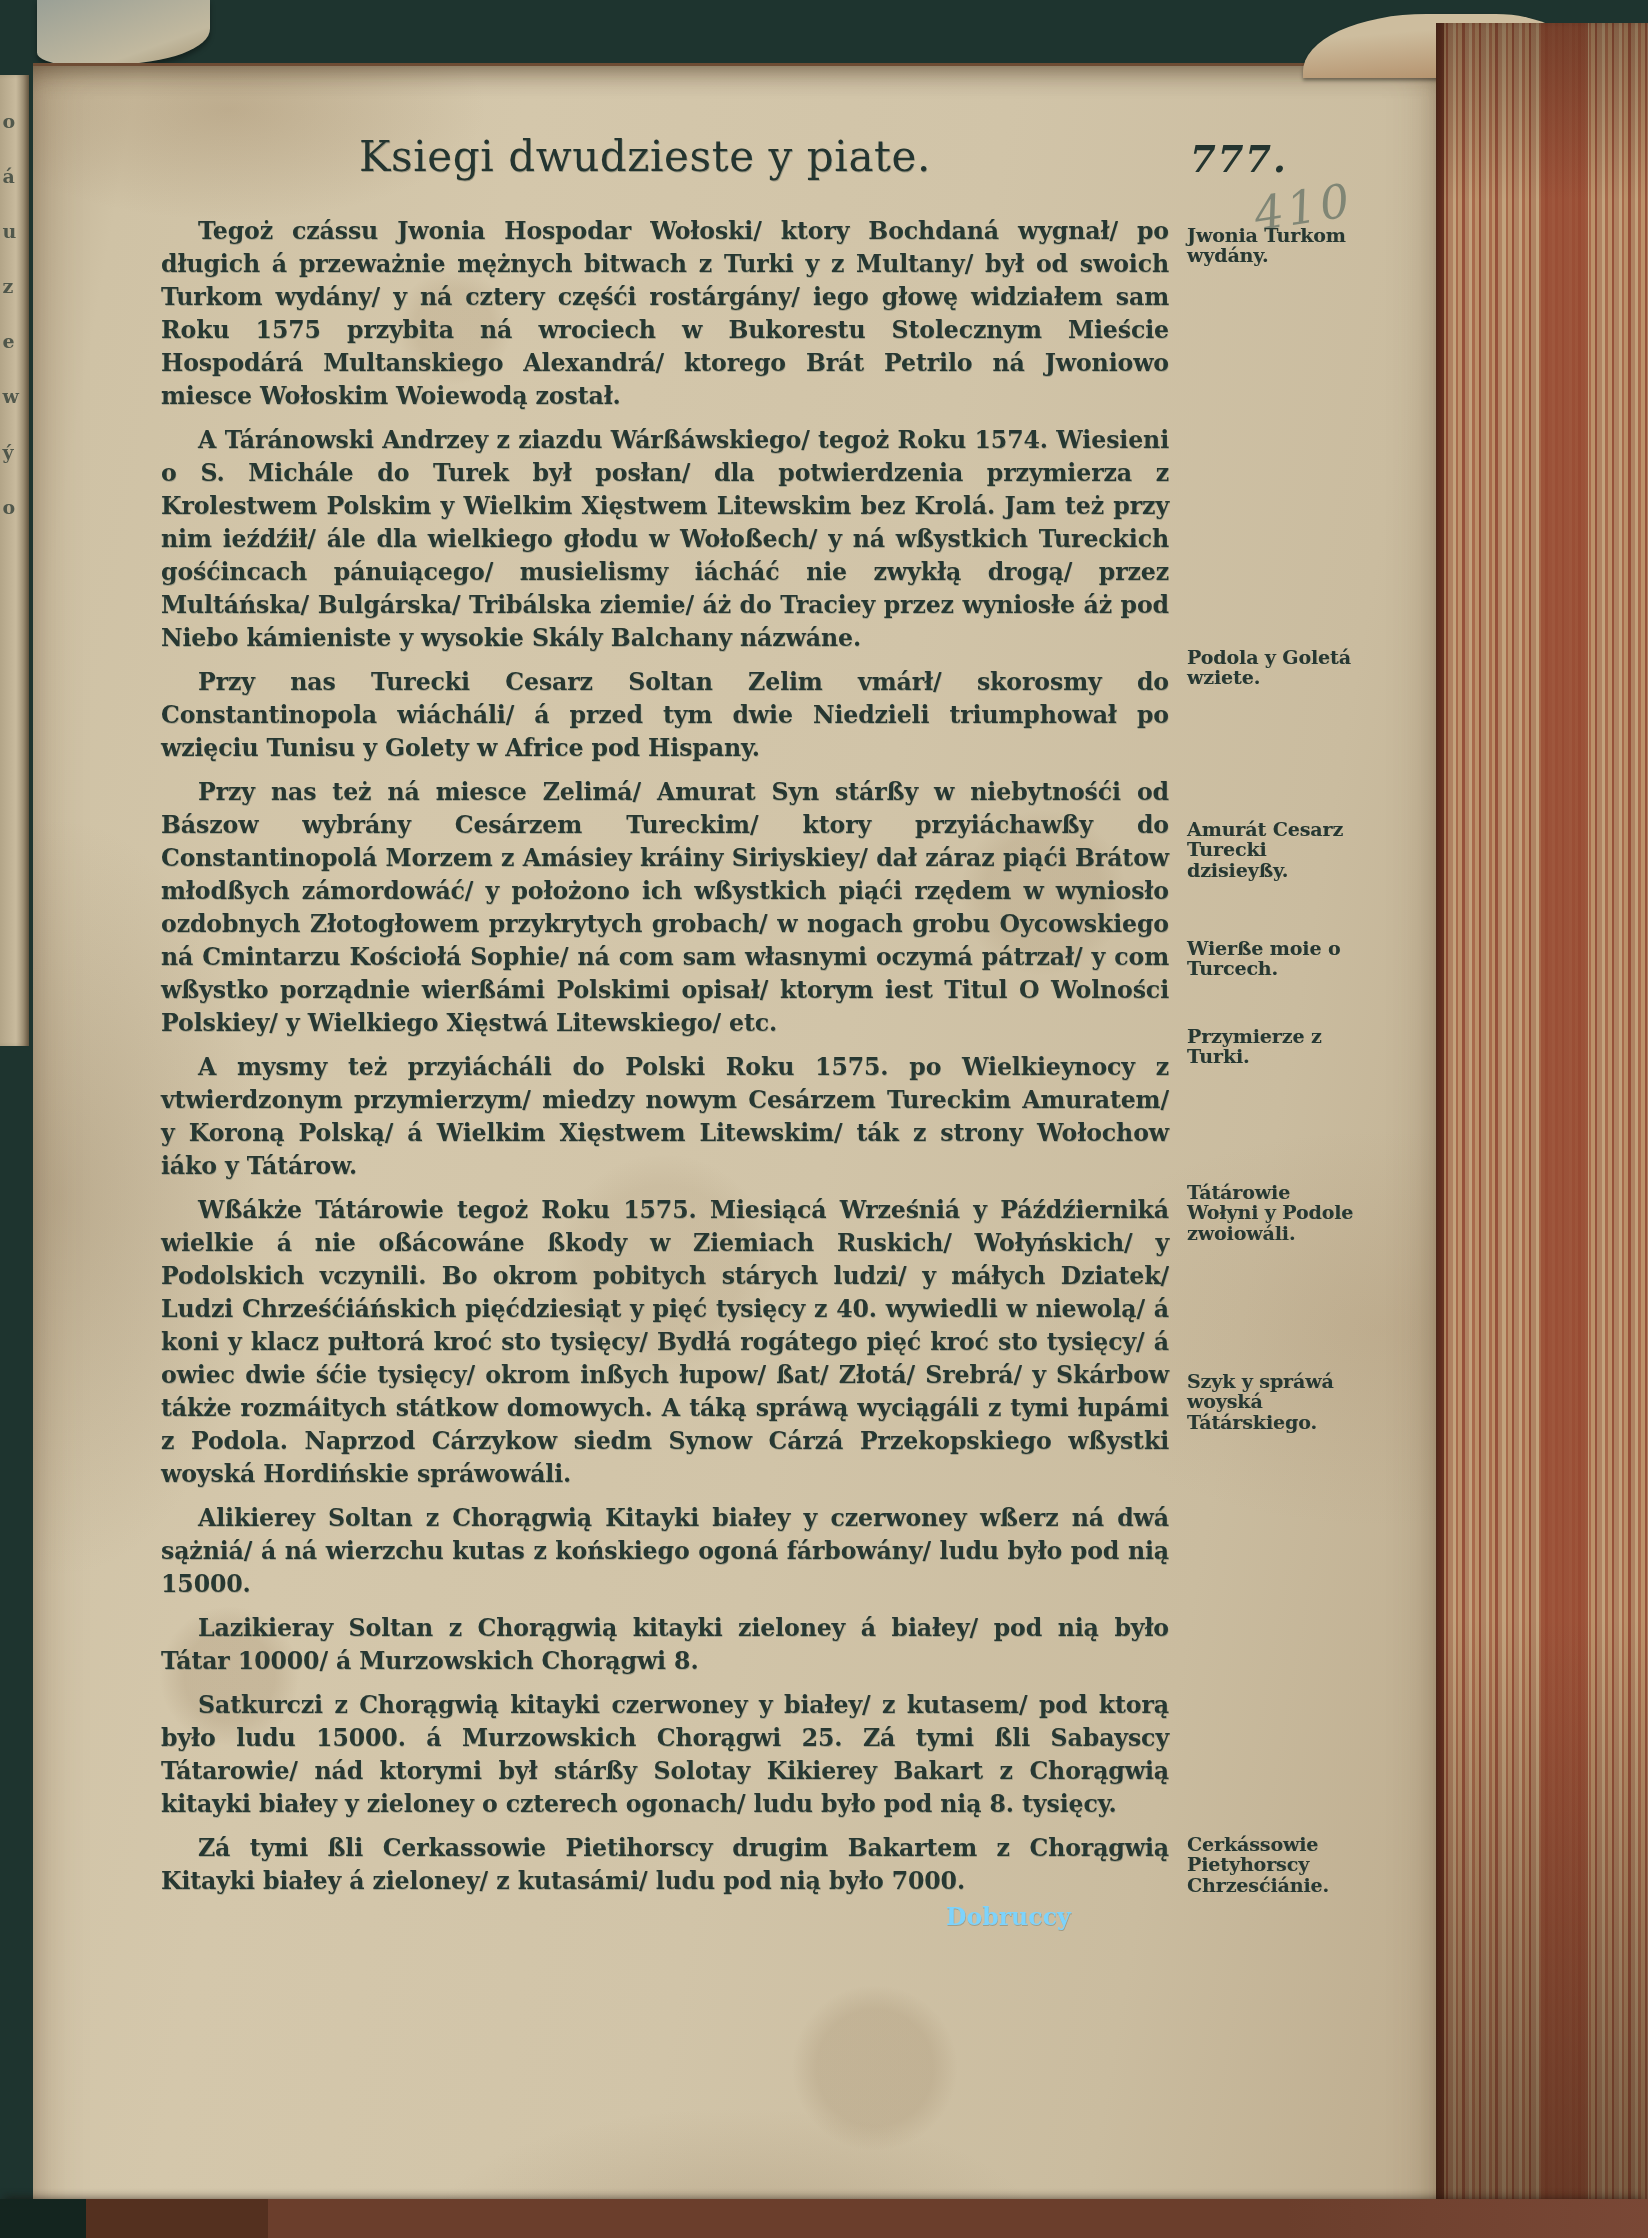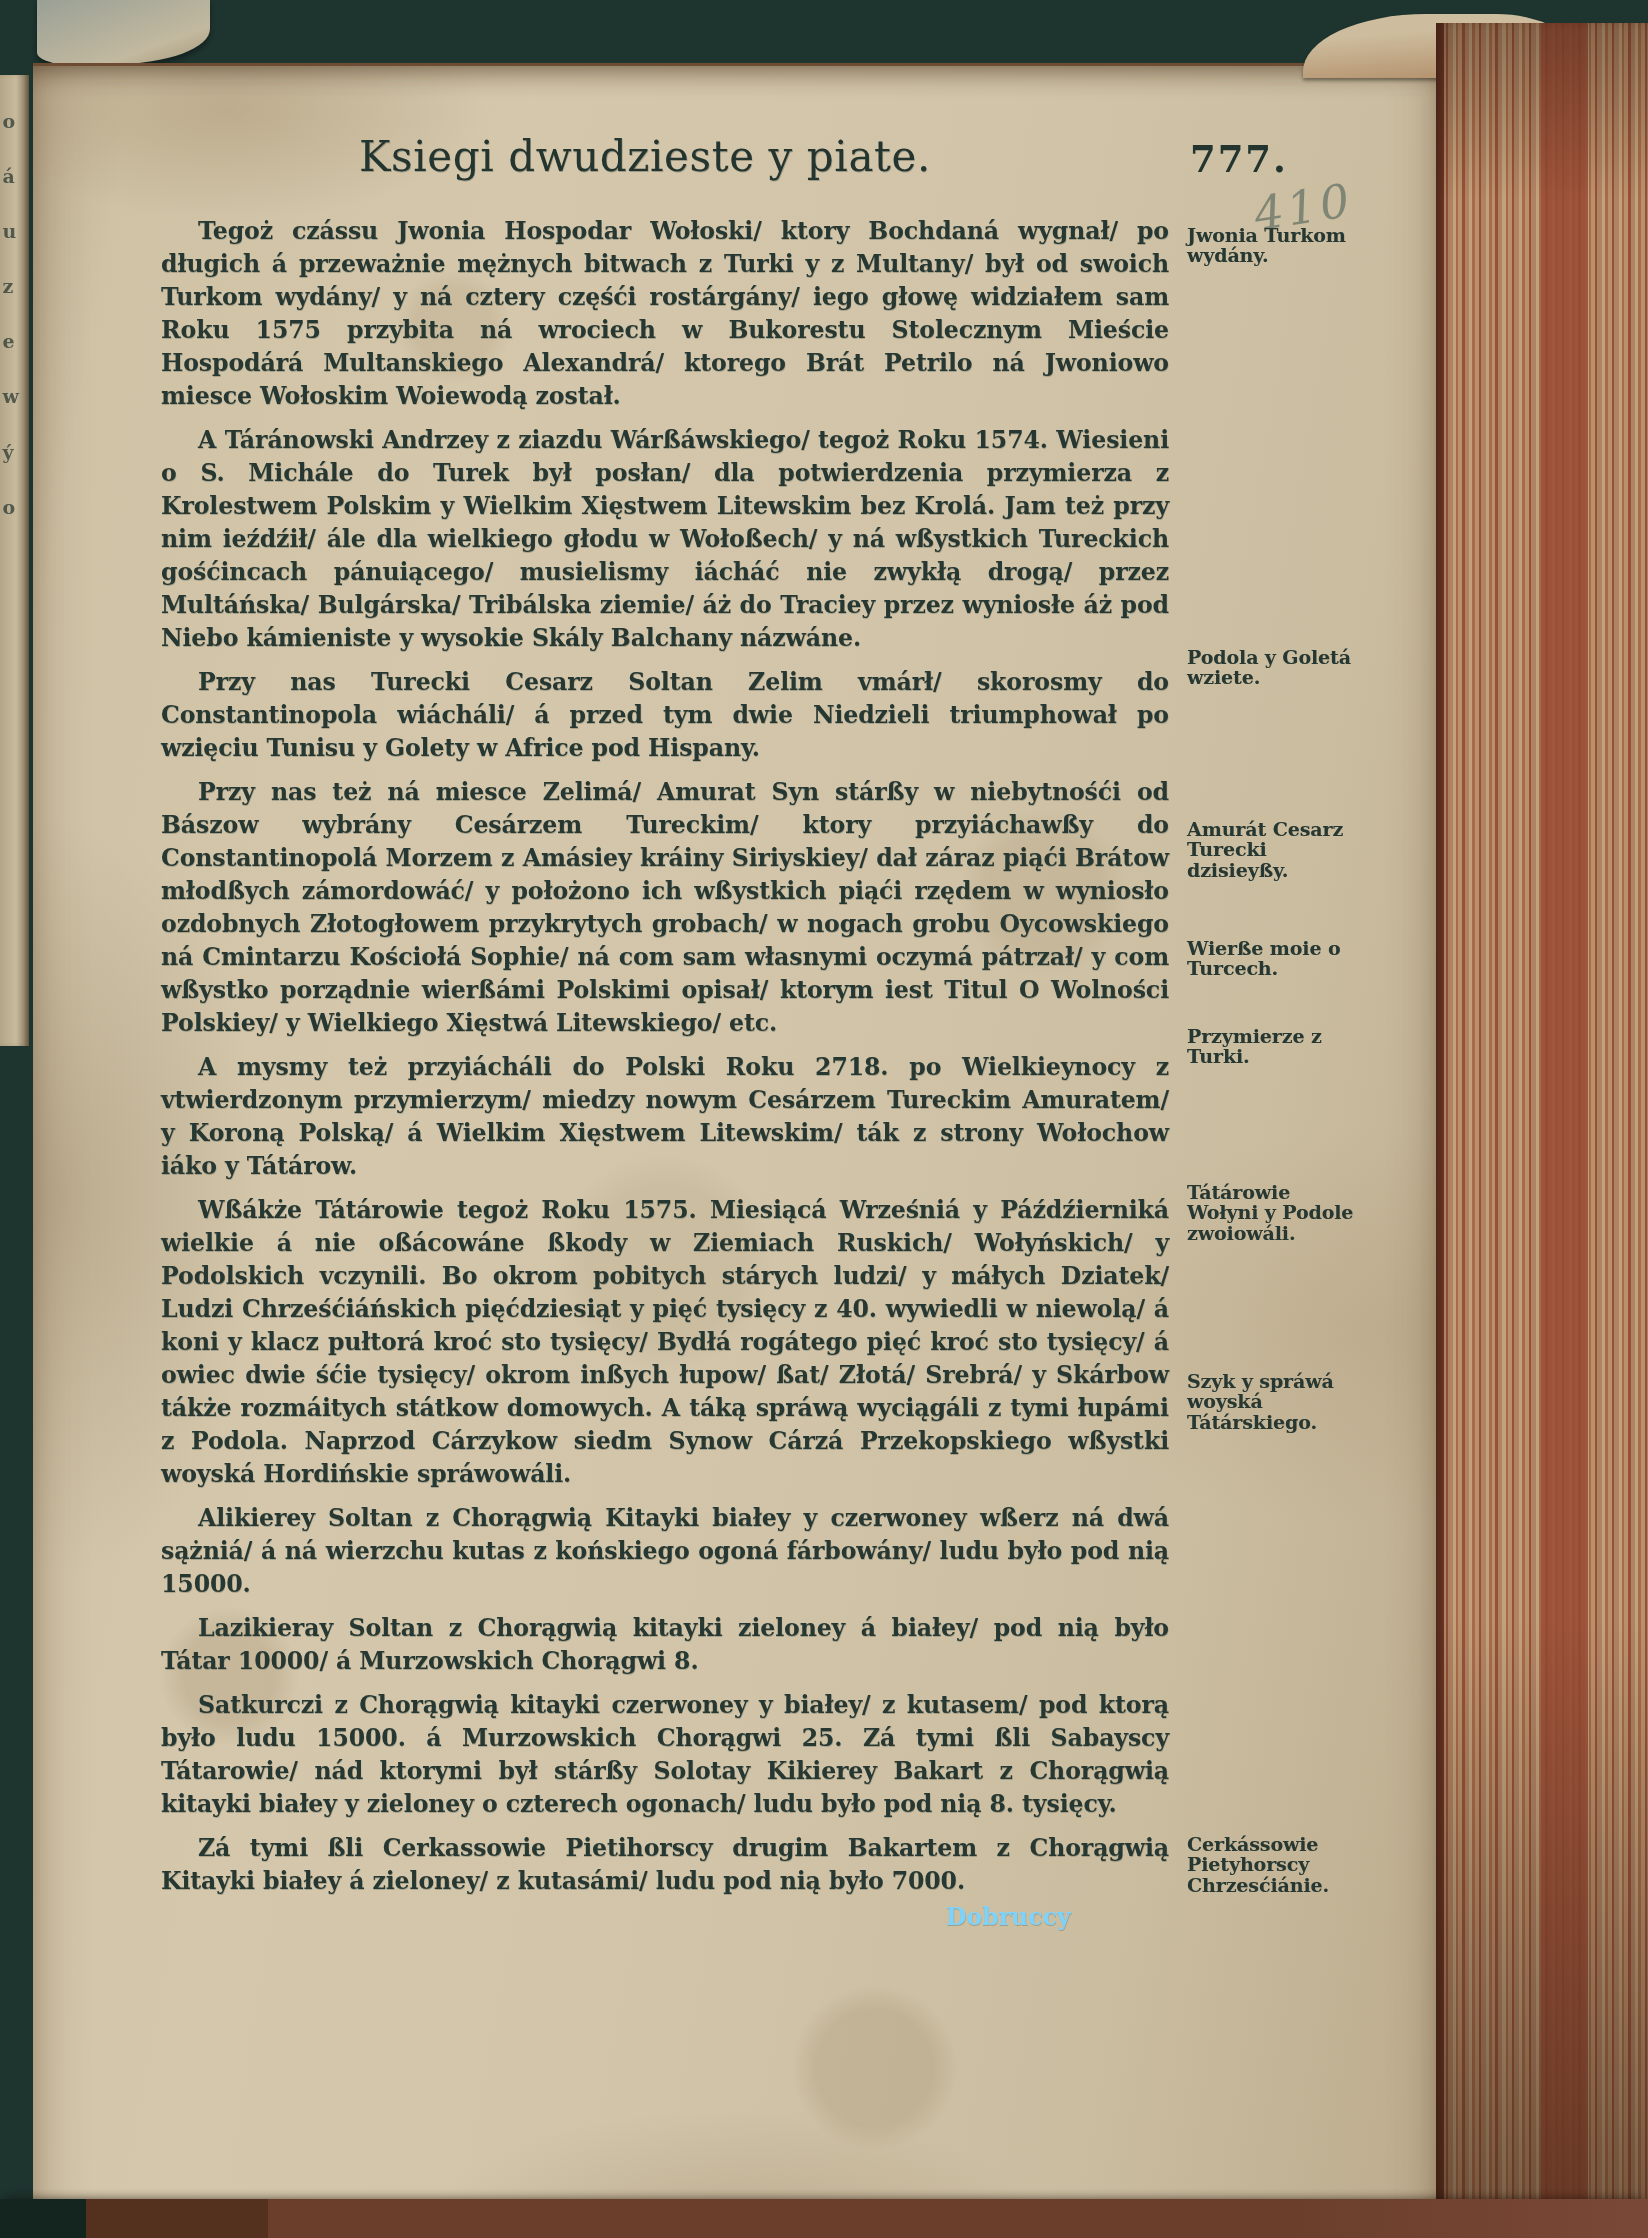--- a/index.html
+++ b/index.html
@@ -73,21 +73,21 @@
     line-height:2.9;white-space:pre-line;text-align:left;
   }
   
   .header-title{
     position:absolute;left:348px;top:132px;width:594px;
     font-size:42px;font-weight:400;color:#243530;text-align:center;
     letter-spacing:0.6px;text-shadow:0.6px 0.6px 0 rgba(35,50,45,.3);
   }
   .page-number{
     position:absolute;left:1190px;top:137px;width:141px;
-    font-size:37px;font-weight:700;color:#243530;letter-spacing:1.9px;
+    font-size:37px;font-weight:700;color:#243530;letter-spacing:1.9px;font-style:italic;
   }
   .handwritten{
     position:absolute;left:1254px;top:180px;
     font-size:46px;font-style:italic;font-weight:400;
     color:rgba(66,88,82,.55);transform:rotate(-9deg);
     letter-spacing:3.8px;
   }
   .textblock{
     position:absolute;left:150px;top:204px;width:1030px;
     font-size:23.6px;line-height:33px;font-weight:700;
@@ -128,21 +128,21 @@
 
 <div class="header-title">Ksiegi dwudzieste y piate.</div>
 <div class="page-number">777.</div>
 <div class="handwritten">410</div>
 
 <div class="textblock">
   <p>Tegoż czássu Jwonia Hospodar Wołoski/ ktory Bochdaná wygnał/ po długich á przeważnie mężnych bitwach z Turki y z Multany/ był od swoich Turkom wydány/ y ná cztery częśći rostárgány/ iego głowę widziałem sam Roku 1575 przybita ná wrociech w Bukorestu Stolecznym Mieście Hospodárá Multanskiego Alexandrá/ ktorego Brát Petrilo ná Jwoniowo miesce Wołoskim Woiewodą został.</p>
   <p>A Táránowski Andrzey z ziazdu Wárßáwskiego/ tegoż Roku 1574. Wiesieni o S. Michále do Turek był posłan/ dla potwierdzenia przymierza z Krolestwem Polskim y Wielkim Xięstwem Litewskim bez Krolá. Jam też przy nim ieźdźił/ ále dla wielkiego głodu w Wołoßech/ y ná wßystkich Tureckich gośćincach pánuiącego/ musielismy iácháć nie zwykłą drogą/ przez Multáńska/ Bulgárska/ Tribálska ziemie/ áż do Traciey przez wyniosłe áż pod Niebo kámieniste y wysokie Skály Balchany názwáne.</p>
   <p>Przy nas Turecki Cesarz Soltan Zelim vmárł/ skorosmy do Constantinopola wiácháli/ á przed tym dwie Niedzieli triumphował po wzięciu Tunisu y Golety w Africe pod Hispany.</p>
   <p>Przy nas też ná miesce Zelimá/ Amurat Syn stárßy w niebytnośći od Bászow wybrány Cesárzem Tureckim/ ktory przyiáchawßy do Constantinopolá Morzem z Amásiey kráiny Siriyskiey/ dał záraz piąći Brátow młodßych zámordowáć/ y położono ich wßystkich piąći rzędem w wyniosło ozdobnych Złotogłowem przykrytych grobach/ w nogach grobu Oycowskiego ná Cmintarzu Kościołá Sophie/ ná com sam własnymi oczymá pátrzał/ y com wßystko porządnie wierßámi Polskimi opisał/ ktorym iest Titul O Wolności Polskiey/ y Wielkiego Xięstwá Litewskiego/ etc.</p>
-  <p>A mysmy też przyiácháli do Polski Roku 2718. po Wielkieynocy z vtwierdzonym przymierzym/ miedzy nowym Cesárzem Tureckim Amuratem/ y Koroną Polską/ á Wielkim Xięstwem Litewskim/ ták z strony Wołochow iáko y Tátárow.</p>
+  <p>A mysmy też przyiácháli do Polski Roku 1575. po Wielkieynocy z vtwierdzonym przymierzym/ miedzy nowym Cesárzem Tureckim Amuratem/ y Koroną Polską/ á Wielkim Xięstwem Litewskim/ ták z strony Wołochow iáko y Tátárow.</p>
   <p>Wßákże Tátárowie tegoż Roku 1575. Miesiącá Wrześniá y Páźdźierniká wielkie á nie oßácowáne ßkody w Ziemiach Ruskich/ Wołyńskich/ y Podolskich vczynili. Bo okrom pobitych stárych ludzi/ y máłych Dziatek/ Ludzi Chrześćiáńskich pięćdziesiąt y pięć tysięcy z 40. wywiedli w niewolą/ á koni y klacz pułtorá kroć sto tysięcy/ Bydłá rogátego pięć kroć sto tysięcy/ á owiec dwie śćie tysięcy/ okrom inßych łupow/ ßat/ Złotá/ Srebrá/ y Skárbow tákże rozmáitych státkow domowych. A táką spráwą wyciągáli z tymi łupámi z Podola. Naprzod Cárzykow siedm Synow Cárzá Przekopskiego wßystki woyská Hordińskie spráwowáli.</p>
   <p>Alikierey Soltan z Chorągwią Kitayki białey y czerwoney wßerz ná dwá sążniá/ á ná wierzchu kutas z końskiego ogoná fárbowány/ ludu było pod nią 15000.</p>
   <p>Lazikieray Soltan z Chorągwią kitayki zieloney á białey/ pod nią było Tátar 10000/ á Murzowskich Chorągwi 8.</p>
   <p>Satkurczi z Chorągwią kitayki czerwoney y białey/ z kutasem/ pod ktorą było ludu 15000. á Murzowskich Chorągwi 25.  Zá tymi ßli Sabayscy Tátarowie/ nád ktorymi był stárßy Solotay Kikierey Bakart z Chorągwią kitayki białey y zieloney o czterech ogonach/ ludu było pod nią 8. tysięcy.</p>
   <p>Zá tymi ßli Cerkassowie Pietihorscy drugim Bakartem z Chorągwią Kitayki białey á zieloney/ z kutasámi/ ludu pod nią było 7000.</p>
 </div>
 
 <div class="margin-note" style="top:225px">Jwonia Turkom wydány.</div>
 <div class="margin-note" style="top:647px">Podola y Goletá wziete.</div>
 <div class="margin-note" style="top:819px">Amurát Cesarz Turecki dzisieyßy.</div>

